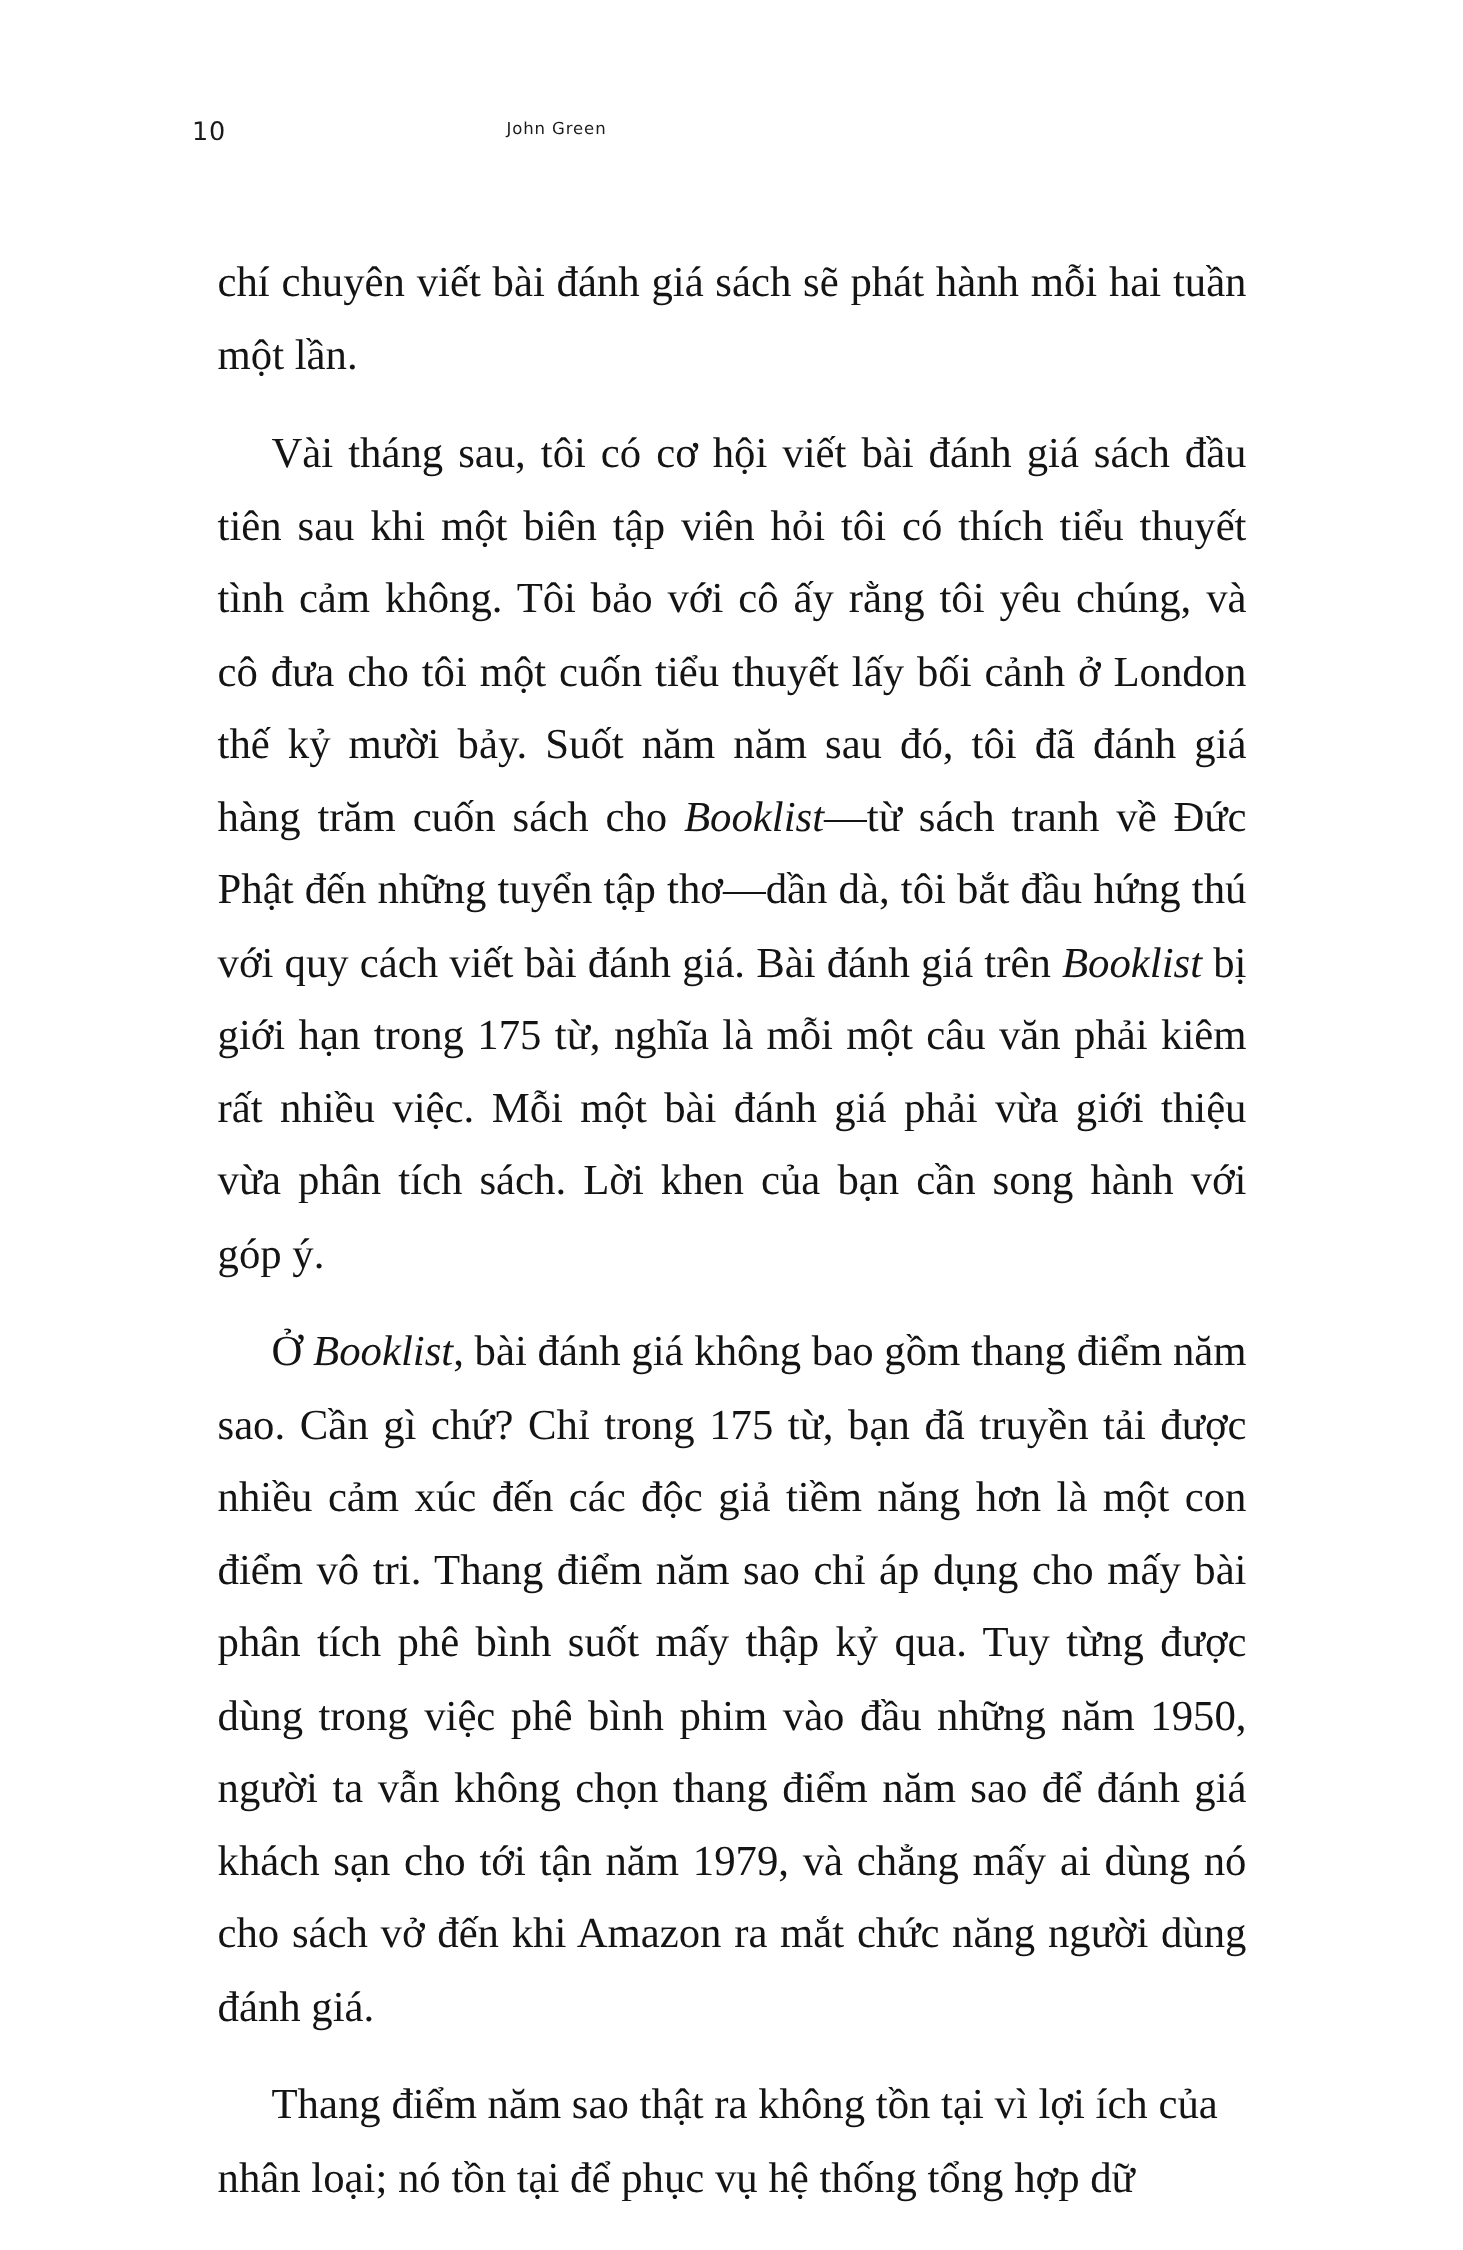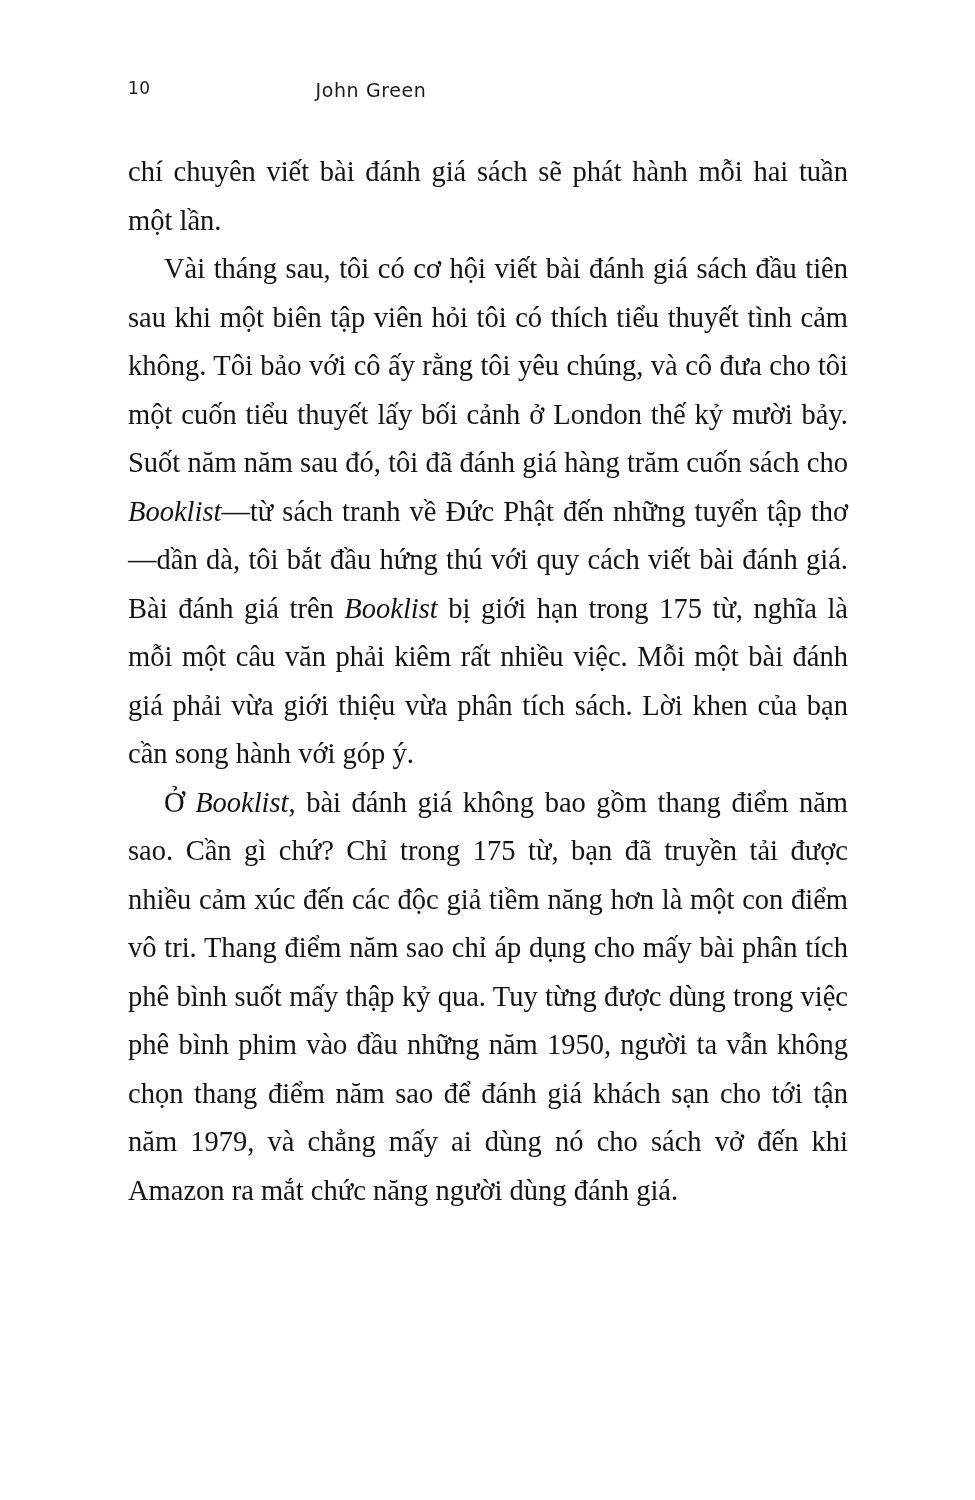--- a/index.html
+++ b/index.html
@@ -36,39 +36,39 @@
     letter-spacing: 0.5px;
     color: #1a1a1a;
   }
   .head-title {
     position: absolute;
     left: 0;
     right: 0;
     top: 1px;
     text-align: center;
     font-family: "DejaVu Sans", sans-serif;
-    font-size: 19px;
+    font-size: 11px;
     letter-spacing: 0.6px;
     color: #1a1a1a;
     transform: translateX(-22px);
   }
   .body-text {
     position: absolute;
     top: 148px;
     left: 128px;
     width: 720px;
     font-size: 28.5px;
     line-height: 48.5px;
     text-align: justify;
     text-justify: inter-word;
     color: #141414;
     -webkit-font-smoothing: antialiased;
   }
   .body-text p {
-    margin: 0;
+    margin: 17px;
     text-indent: 0;
   }
   .body-text p.indent {
     text-indent: 36px;
   }
   .body-text p.last-partial {
     text-align: left;
   }
   em {
   }
@@ -80,15 +80,16 @@
 
   <div class="running-head">
     <div class="folio">10</div>
     <div class="head-title">John Green</div>
   </div>
 
   <div class="body-text" id="body-text">
       <p>chí chuyên viết bài đánh giá sách sẽ phát hành mỗi hai tuần một lần.</p>
       <p class="indent">Vài tháng sau, tôi có cơ hội viết bài đánh giá sách đầu tiên sau khi một biên tập viên hỏi tôi có thích tiểu thuyết tình cảm không. Tôi bảo với cô ấy rằng tôi yêu chúng, và cô đưa cho tôi một cuốn tiểu thuyết lấy bối cảnh ở London thế kỷ mười bảy. Suốt năm năm sau đó, tôi đã đánh giá hàng trăm cuốn sách cho <em>Booklist</em>—từ sách tranh về Đức Phật đến những tuyển tập thơ—dần dà, tôi bắt đầu hứng thú với quy cách viết bài đánh giá. Bài đánh giá trên <em>Booklist</em> bị giới hạn trong 175 từ, nghĩa là mỗi một câu văn phải kiêm rất nhiều việc. Mỗi một bài đánh giá phải vừa giới thiệu vừa phân tích sách. Lời khen của bạn cần song hành với góp ý.</p>
       <p class="indent">Ở <em>Booklist</em>, bài đánh giá không bao gồm thang điểm năm sao. Cần gì chứ? Chỉ trong 175 từ, bạn đã truyền tải được nhiều cảm xúc đến các độc giả tiềm năng hơn là một con điểm vô tri. Thang điểm năm sao chỉ áp dụng cho mấy bài phân tích phê bình suốt mấy thập kỷ qua. Tuy từng được dùng trong việc phê bình phim vào đầu những năm 1950, người ta vẫn không chọn thang điểm năm sao để đánh giá khách sạn cho tới tận năm 1979, và chẳng mấy ai dùng nó cho sách vở đến khi Amazon ra mắt chức năng người dùng đánh giá.</p>
+      <p class="indent last-partial">Thang điểm năm sao thật ra không tồn tại vì lợi ích của nhân loại; nó tồn tại để phục vụ hệ thống tổng hợp dữ</p>
     </div>
 
 </div>
 
 </body></html>

